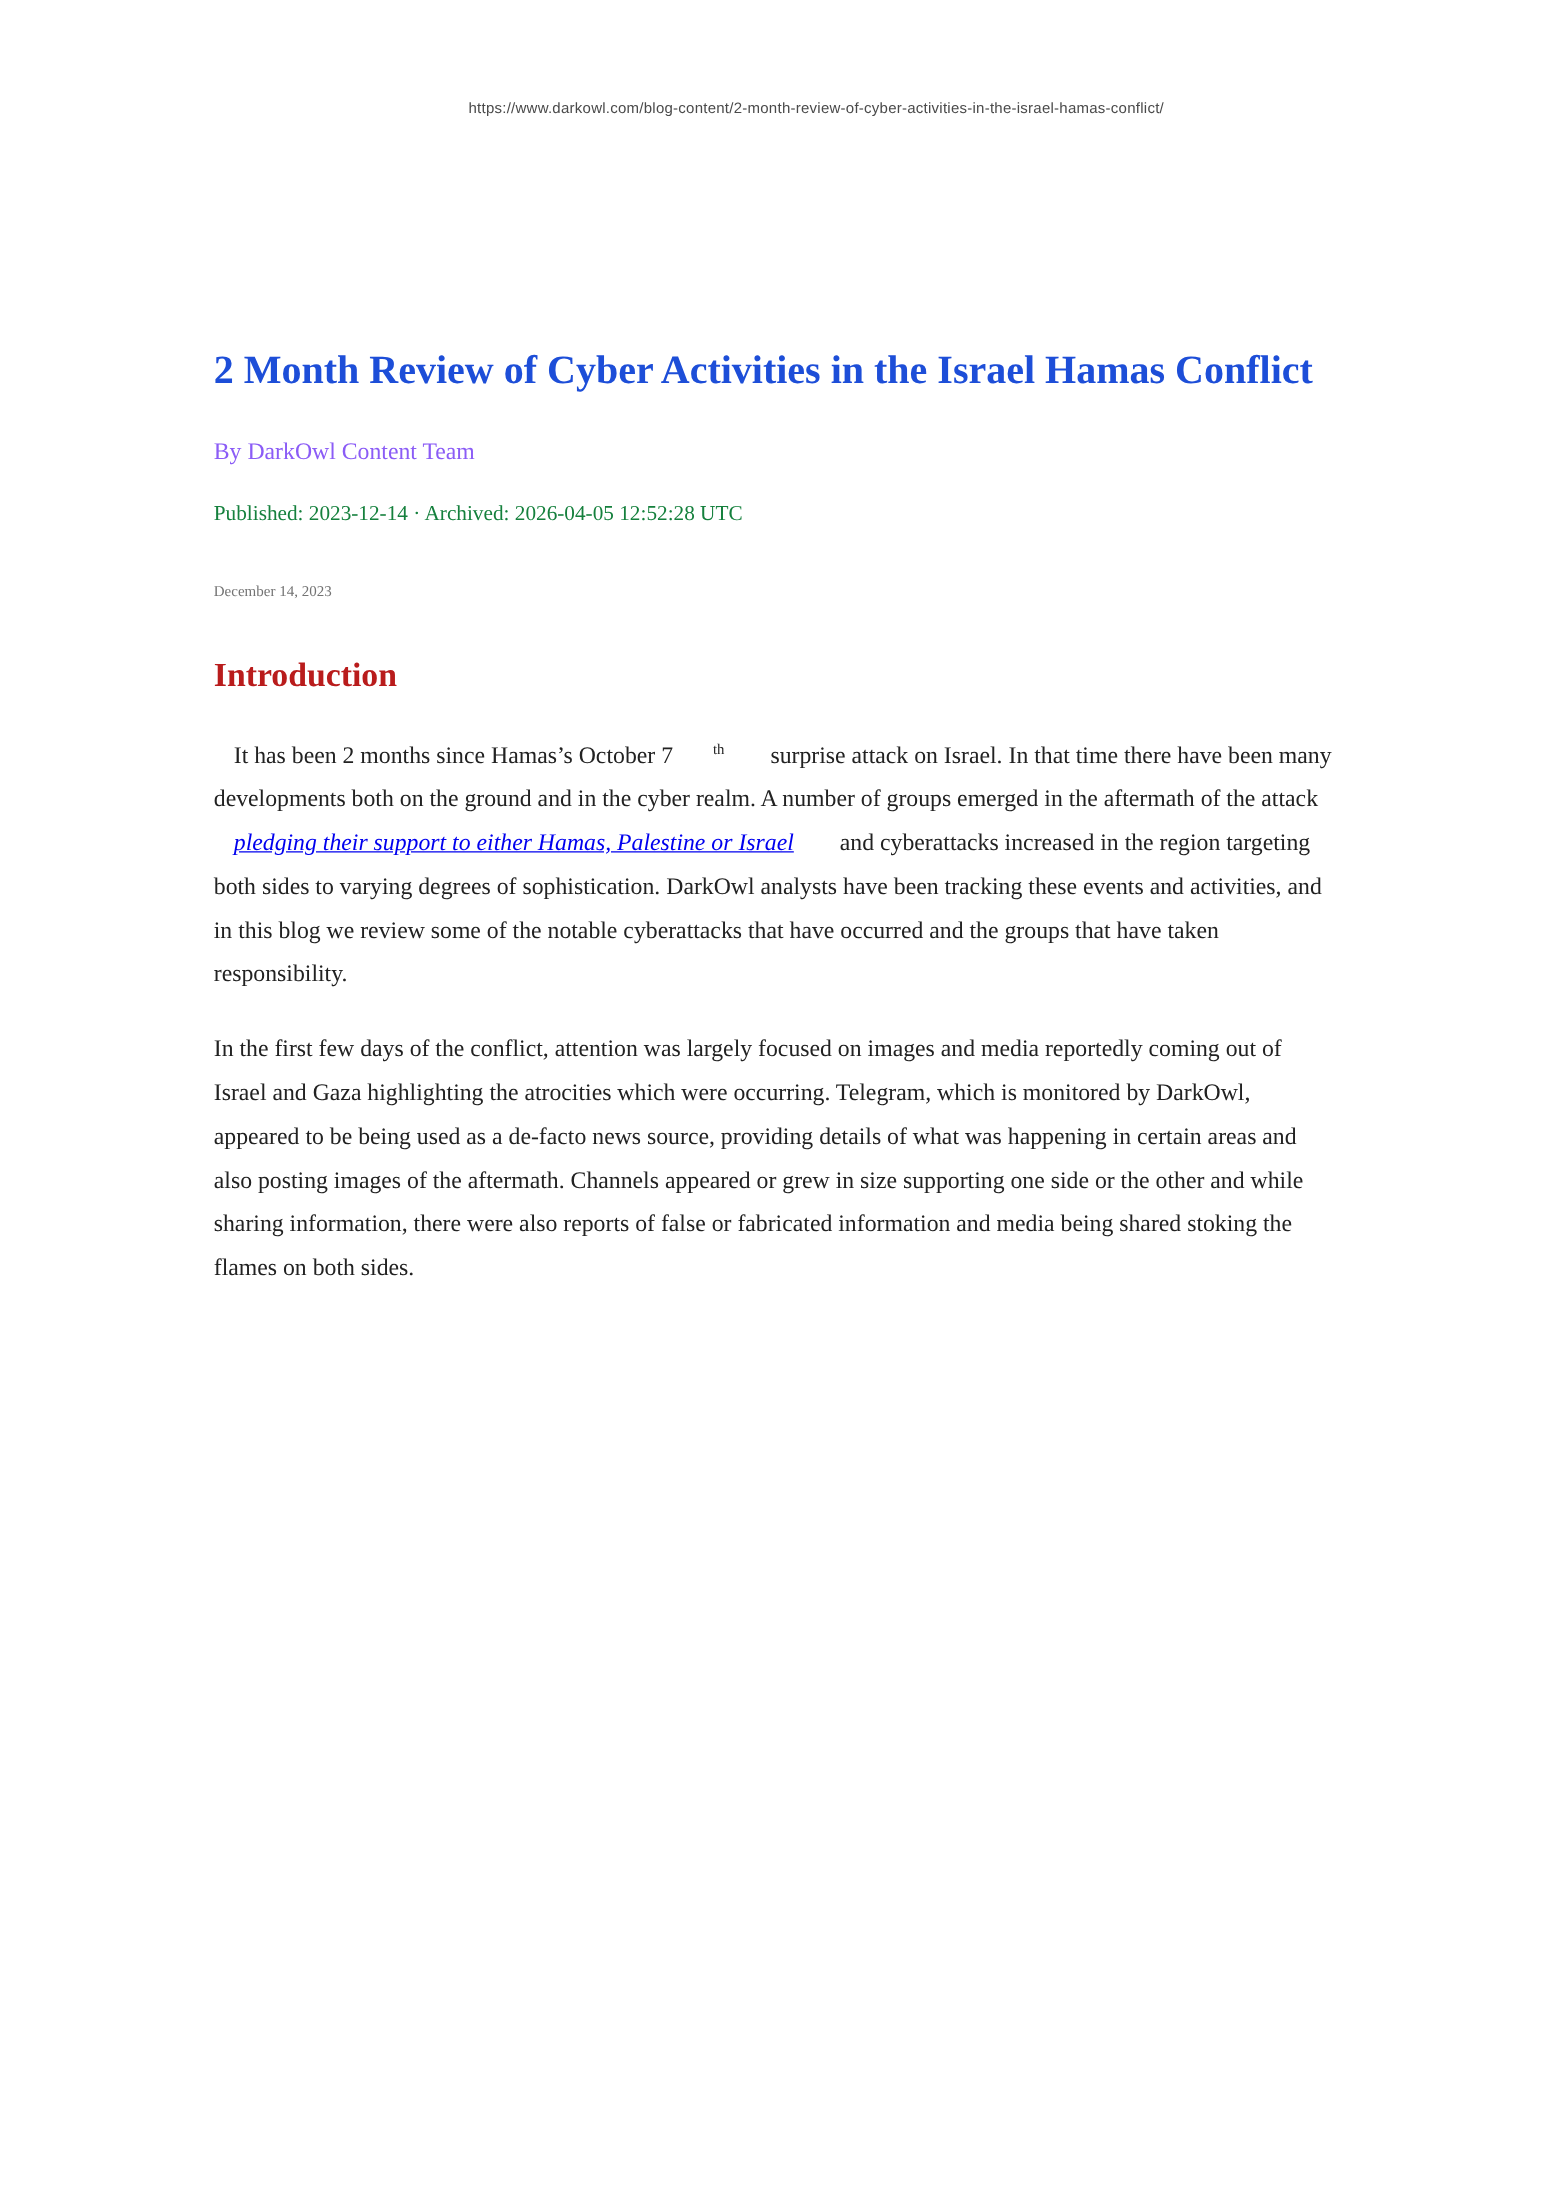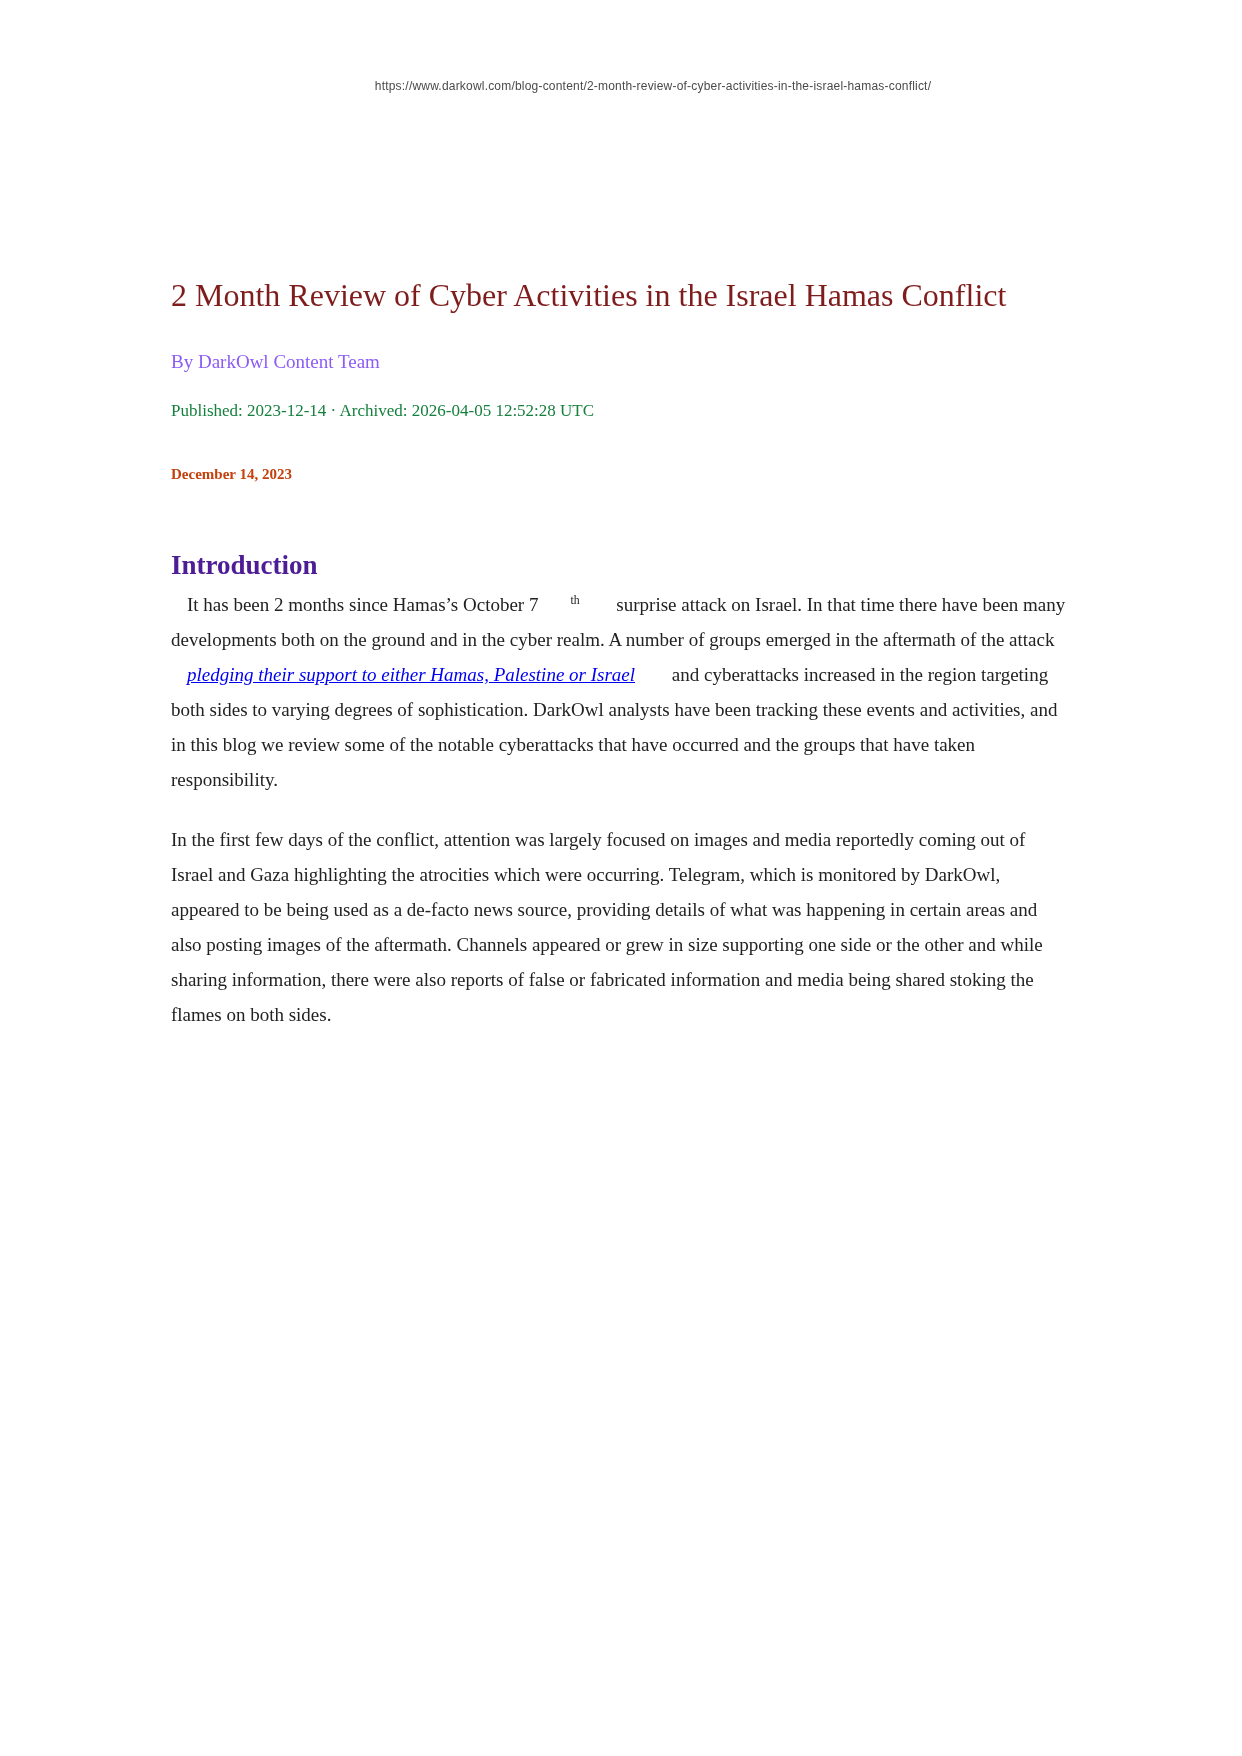--- a/index.html
+++ b/index.html
@@ -31,22 +31,22 @@
     top: 0;
     width: 900px;
   }
 
   .article-title {
     position: absolute;
     top: 212px;
     left: 0;
     width: 900px;
     font-size: 32px;
-    font-weight: normal;
-    color: #7f1d1d;
+    font-weight: bold;
+    color: #1d4ed8;
     line-height: 1.2;
   }
 
   .byline {
     position: absolute;
     top: 287px;
     left: 0;
     font-size: 19px;
     color: #8b5cf6;
   }
@@ -56,32 +56,32 @@
     top: 337px;
     left: 0;
     font-size: 17px;
     color: #15803d;
   }
 
   .date-label {
     position: absolute;
     top: 402px;
     left: 0;
-    font-size: 15px;
-    font-weight: bold;
-    color: #c2410c;
+    font-size: 12px;
+    font-weight: normal;
+    color: #737373;
   }
 
   .section-heading {
     position: absolute;
-    top: 486px;
+    top: 461px;
     left: 0;
     font-size: 27px;
     font-weight: bold;
-    color: #4c1d95;
+    color: #b91c1c;
   }
 
   .para {
     position: absolute;
     left: 0;
     width: 900px;
     font-size: 19px;
     line-height: 35px;
     color: #222222;
   }

